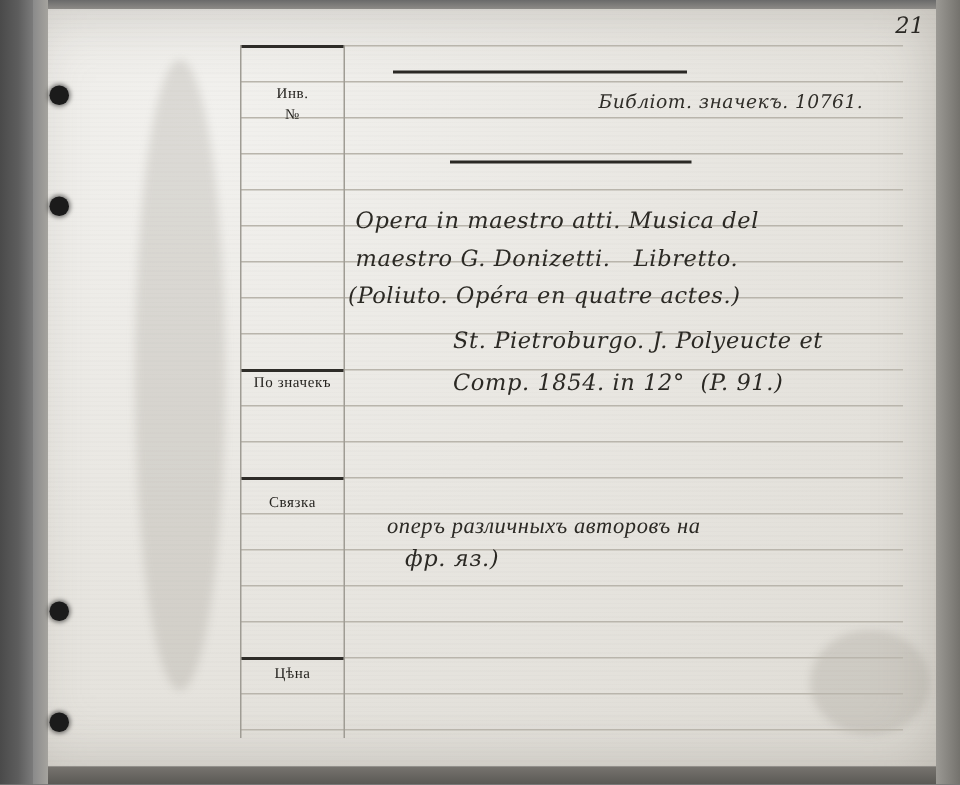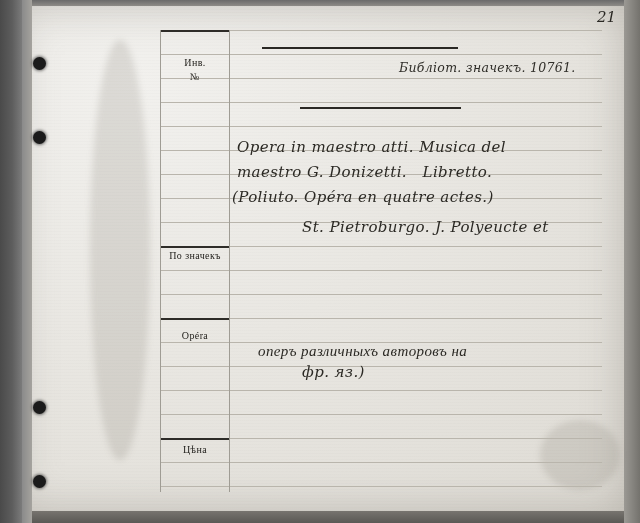--- a/index.html
+++ b/index.html
@@ -202,30 +202,31 @@
   <div class="vline" style="left:229px;"></div>
 
   <div class="sep" style="top:30px;"></div>
   <div class="sep" style="top:246px;"></div>
   <div class="sep" style="top:318px;"></div>
   <div class="sep" style="top:438px;"></div>
 
   <div class="colhead" style="top:57px;">Инв.</div>
   <div class="colhead" style="top:71px;">№</div>
   <div class="colhead" style="top:250px;">По значекъ</div>
-  <div class="colhead" style="top:330px;">Opéra</div>
+  <div class="colhead" style="top:330px;">Связка</div>
   <div class="colhead" style="top:444px;">Цѣна</div>
 
   <div class="title-under" style="left:262px; top:47px; width:196px;"></div>
 
   <div class="hand stamp" style="left:368px; top:60px;margin-left:31px;">Библіот. значекъ. 10761.</div>
 
   <div class="title-under" style="left:300px; top:107px; width:161px;"></div>
 
   <div class="hand body-line" style="left:237px; top:138px;">Opera in maestro atti. Musica del</div>
   <div class="hand body-line" style="left:232px; top:188px;">(Poliuto. Opéra en quatre actes.)</div>
   <div class="hand body-line" style="left:237px; top:163px;">maestro G. Donizetti.   Libretto.</div>
   <div class="hand body-line" style="left:302px; top:218px;">St. Pietroburgo. J. Polyeucte et</div>
+  <div class="hand body-line" style="left:302px; top:246px;">Comp. 1854. in 12°  (P. 91.)</div>
 
   <div class="hand body-line" style="left:258px; top:343px;font-family:Liberation Serif, serif;">оперъ различныхъ авторовъ на</div>
-  <div class="hand body-line" style="left:270px; top:363px;margin-left:32px;">фр. яз.)</div>
+  <div class="hand body-line" style="left:270px; top:363px;">фр. яз.)</div>
 
 </div>
 
 </body></html>

